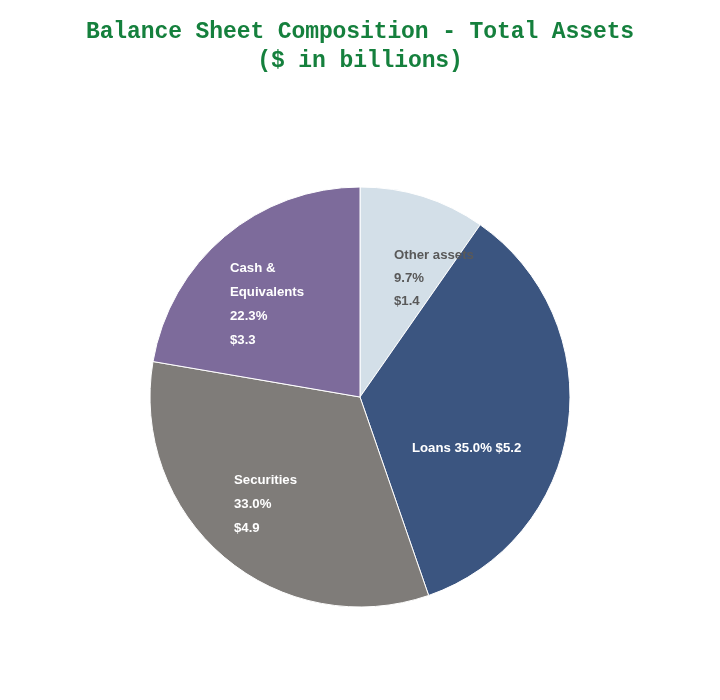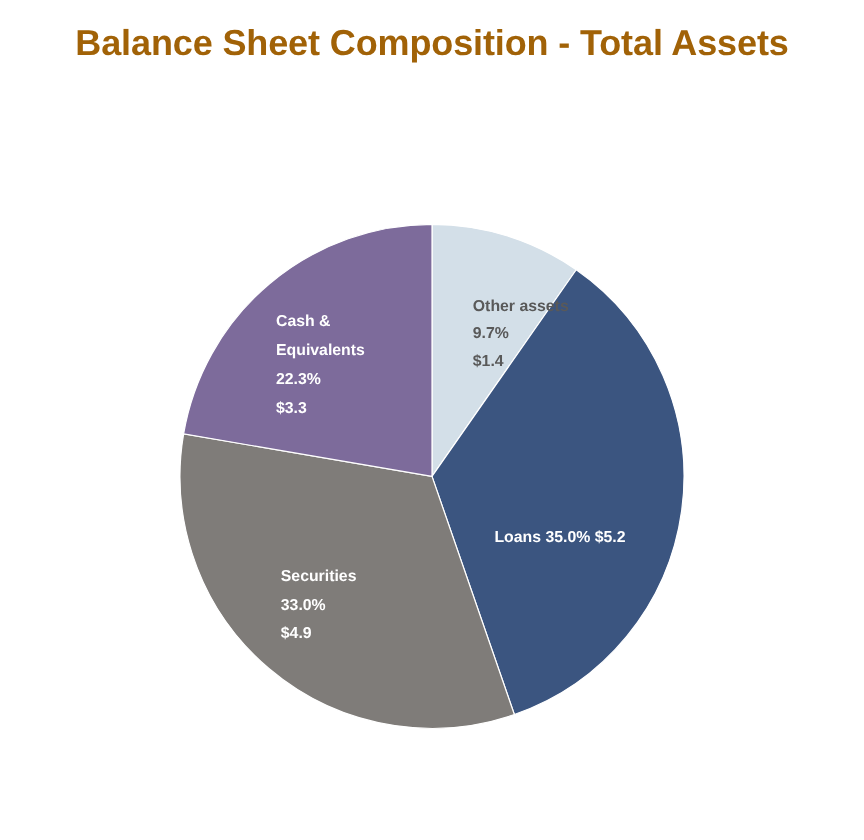--- a/index.html
+++ b/index.html
@@ -24,24 +24,24 @@
   .title-block {
     position: absolute;
     left: 0;
     top: 18px;
     width: 720px;
     text-align: center;
     line-height: 1.28;
   }
   .title-line {
     display: block;
-    font-family: Liberation Sans, sans-serif;
+    font-family: Liberation Mono, monospace;
     font-weight: bold;
-    font-size: 30px;
-    color: #a16207;
+    font-size: 23px;
+    color: #15803d;
     letter-spacing: -0.1px;
   }
   svg.pie-svg {
     position: absolute;
     left: 0;
     top: 0;
     width: 720px;
     height: 700px;
     display: block;
   }
@@ -53,20 +53,21 @@
   .slice-label.light { fill: #ffffff; }
   .slice-label.dark  { fill: #595959; }
 </style>
 </head>
 <body>
 
 <div id="chart-root">
 
   <div class="title-block">
     <span class="title-line">Balance Sheet Composition - Total Assets</span>
+    <span class="title-line">($ in billions)</span>
   </div>
 
   <svg class="pie-svg" viewBox="0 0 720 700">
 
     <path d="M 360 397 L 360.00 187.00 A 210 210 0 0 1 480.21 224.81 Z" fill="#D3DFE8" stroke="#ffffff" stroke-width="1"></path>
 
     <path d="M 360 397 L 480.21 224.81 A 210 210 0 0 1 428.65 595.46 Z" fill="#3B5580" stroke="#ffffff" stroke-width="1"></path>
 
     <path d="M 360 397 L 428.65 595.46 A 210 210 0 0 1 153.01 361.54 Z" fill="#7F7C79" stroke="#ffffff" stroke-width="1"></path>
 

